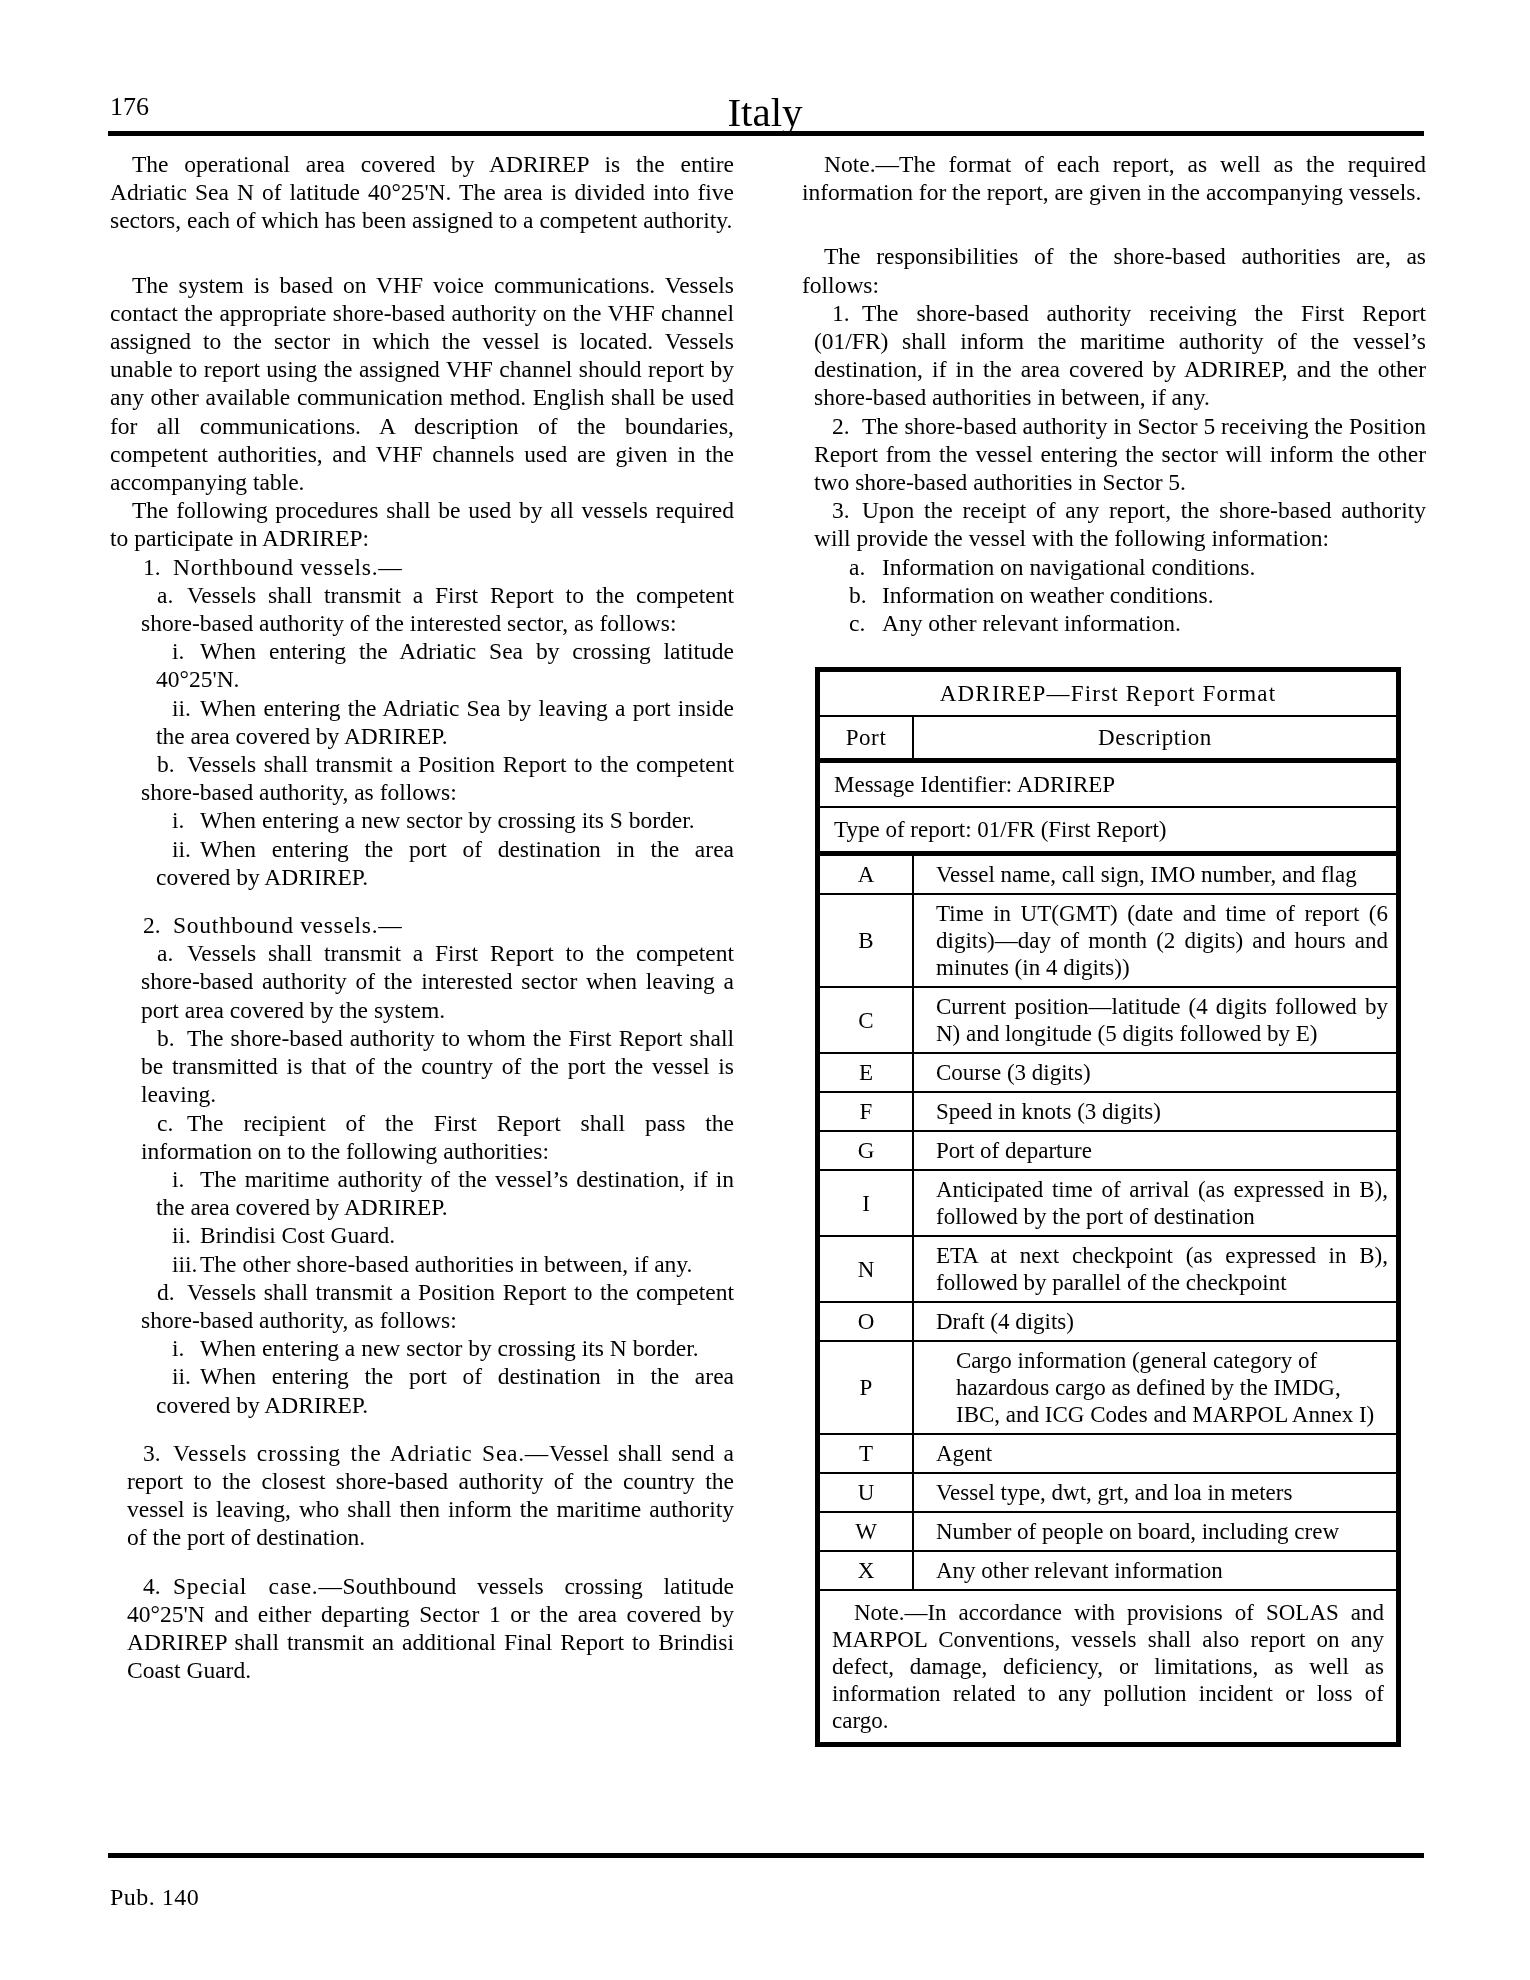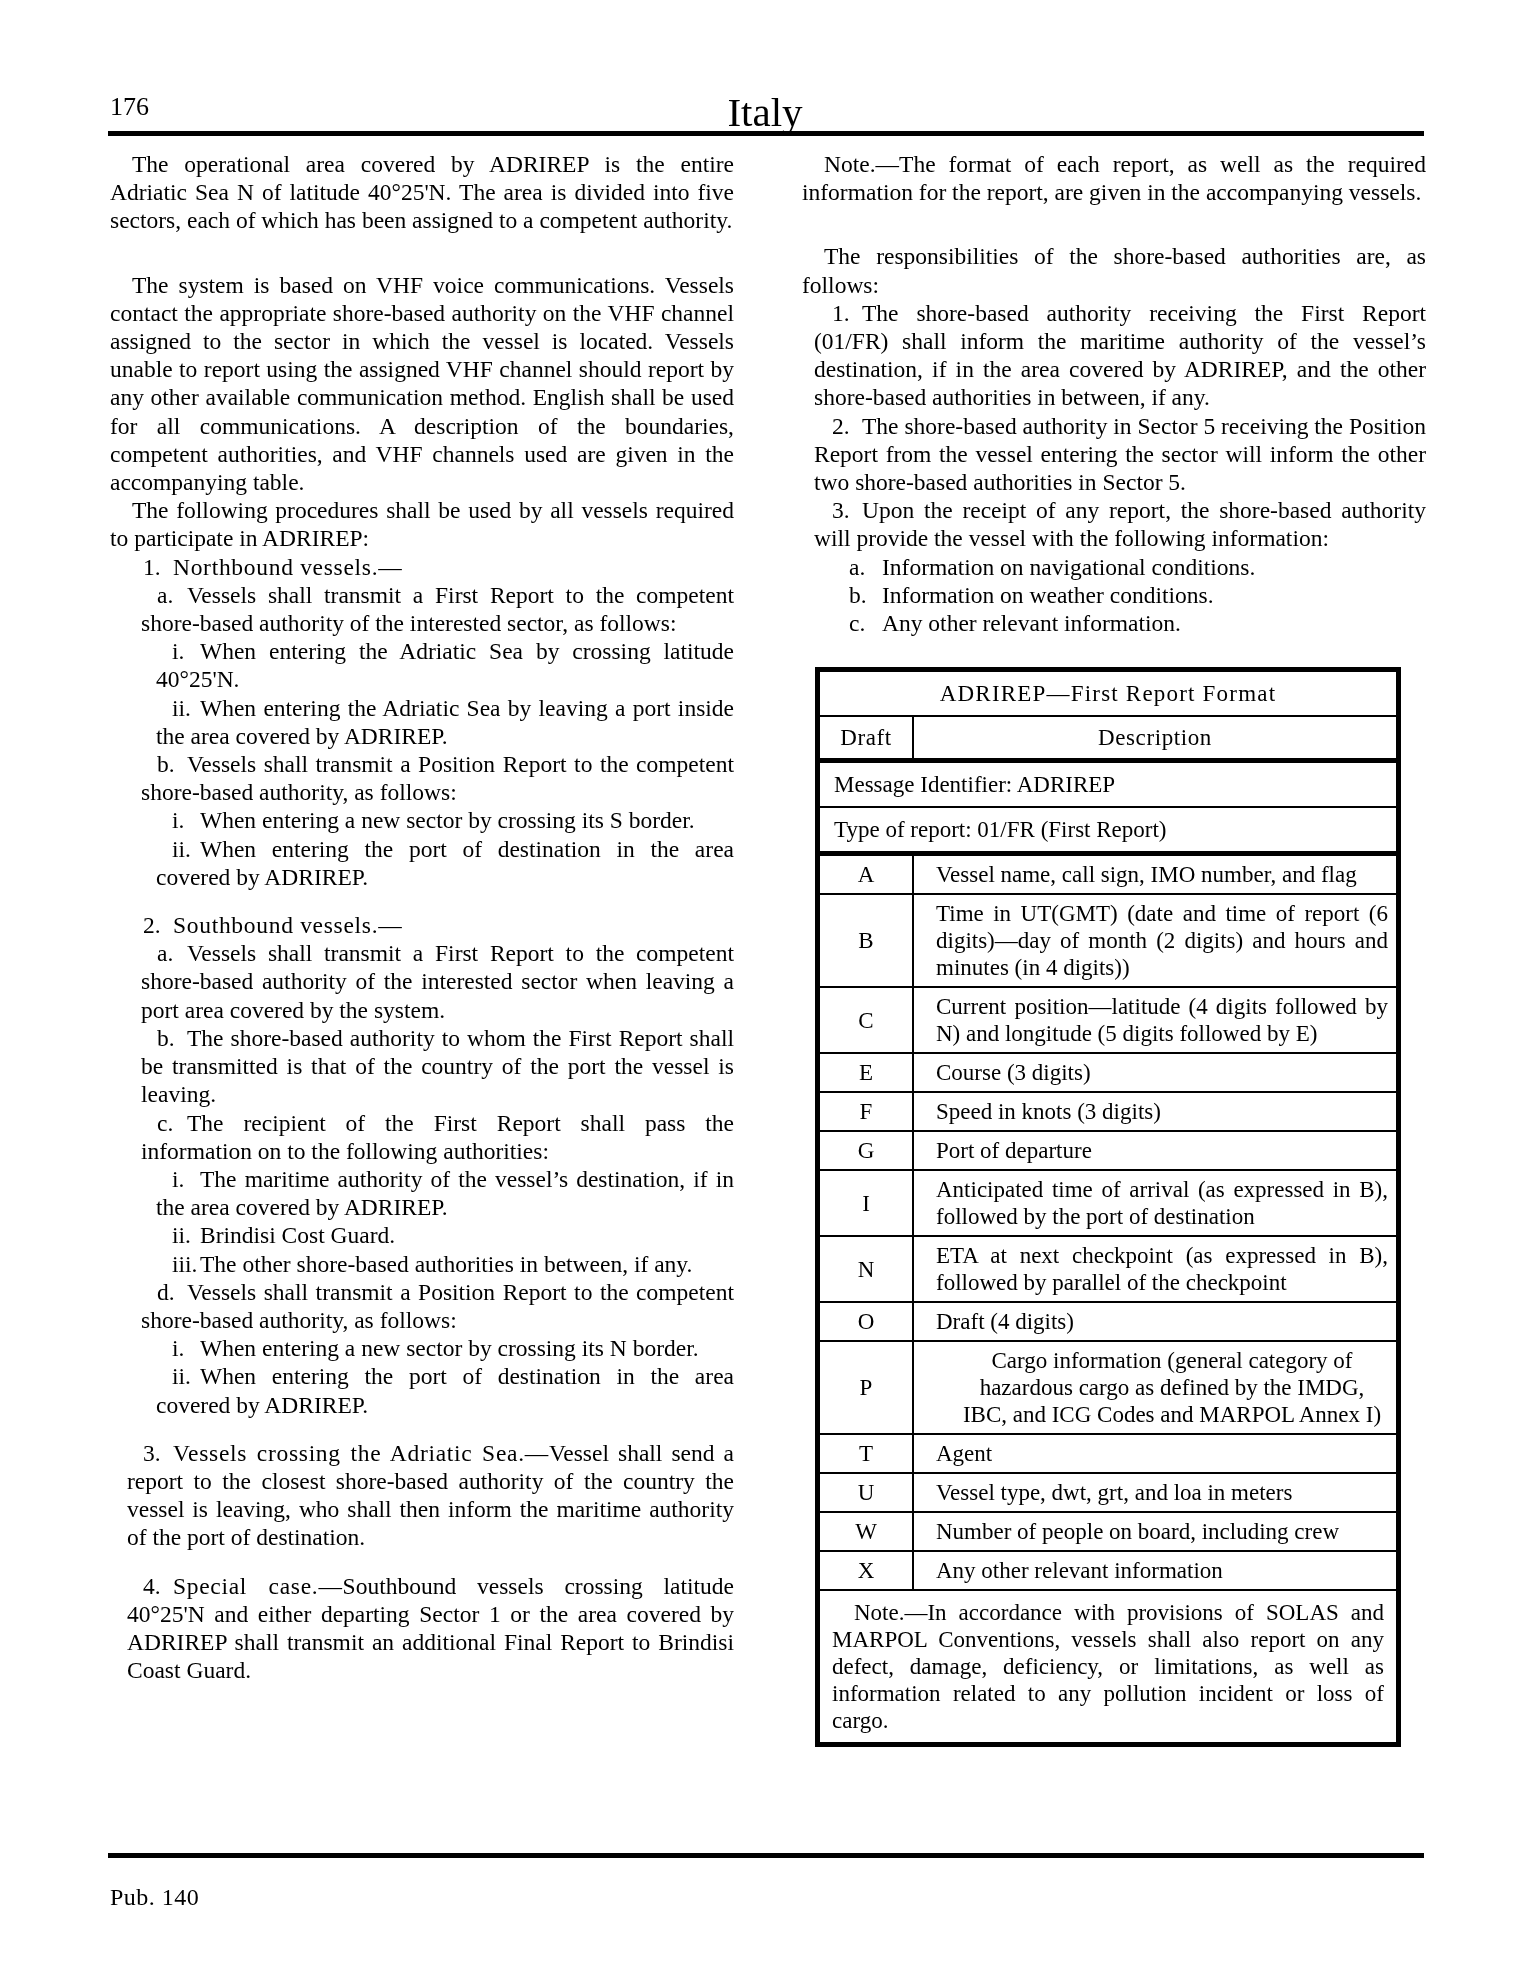--- a/index.html
+++ b/index.html
@@ -54,21 +54,21 @@
     text-align:justify;
   }
   .rtable td.linecell{width:80px;text-align:center;padding:5px 4px;}
   .rtable td.titlecell{
     text-align:center;letter-spacing:1.2px;padding:8px 6px;
   }
   .rtable td.headcell{text-align:center;letter-spacing:0.6px;padding:7px 6px;}
   .rtable tr.hsep td{border-bottom:5px solid #000;}
   .rtable td.metacell{padding:8px 8px 8px 14px;text-align:left;}
   .rtable td.notecell{padding:8px 12px;text-indent:22px;text-align:justify;}
-  .rtable td.rag{text-align:center;padding-left:42px;}
+  .rtable td.rag{text-align:left;padding-left:42px;}
 </style>
 </head>
 <body>
 
 <div class="page">
 
   <div class="pagenum">176</div>
   <div class="pagetitle">Italy</div>
   <div class="toprule"></div>
 
@@ -115,21 +115,21 @@
       <div class="rc-l"><span class="mk mk-l">a.</span><span>Information on navigational conditions.</span></div>
       <div class="rc-l"><span class="mk mk-l">b.</span><span>Information on weather conditions.</span></div>
       <div class="rc-l"><span class="mk mk-l">c.</span><span>Any other relevant information.</span></div>
 
       <table class="rtable">
         <tbody>
           <tr>
             <td class="titlecell" colspan="2">ADRIREP—First Report Format</td>
           </tr>
           <tr class="hsep">
-            <td class="headcell linecell">Draft</td>
+            <td class="headcell linecell">Port</td>
             <td class="headcell">Description</td>
           </tr>
           <tr>
             <td class="metacell" colspan="2">Message Identifier: ADRIREP</td>
           </tr>
           <tr class="hsep">
             <td class="metacell" colspan="2">Type of report: 01/FR (First Report)</td>
           </tr>
 
           <tr>

